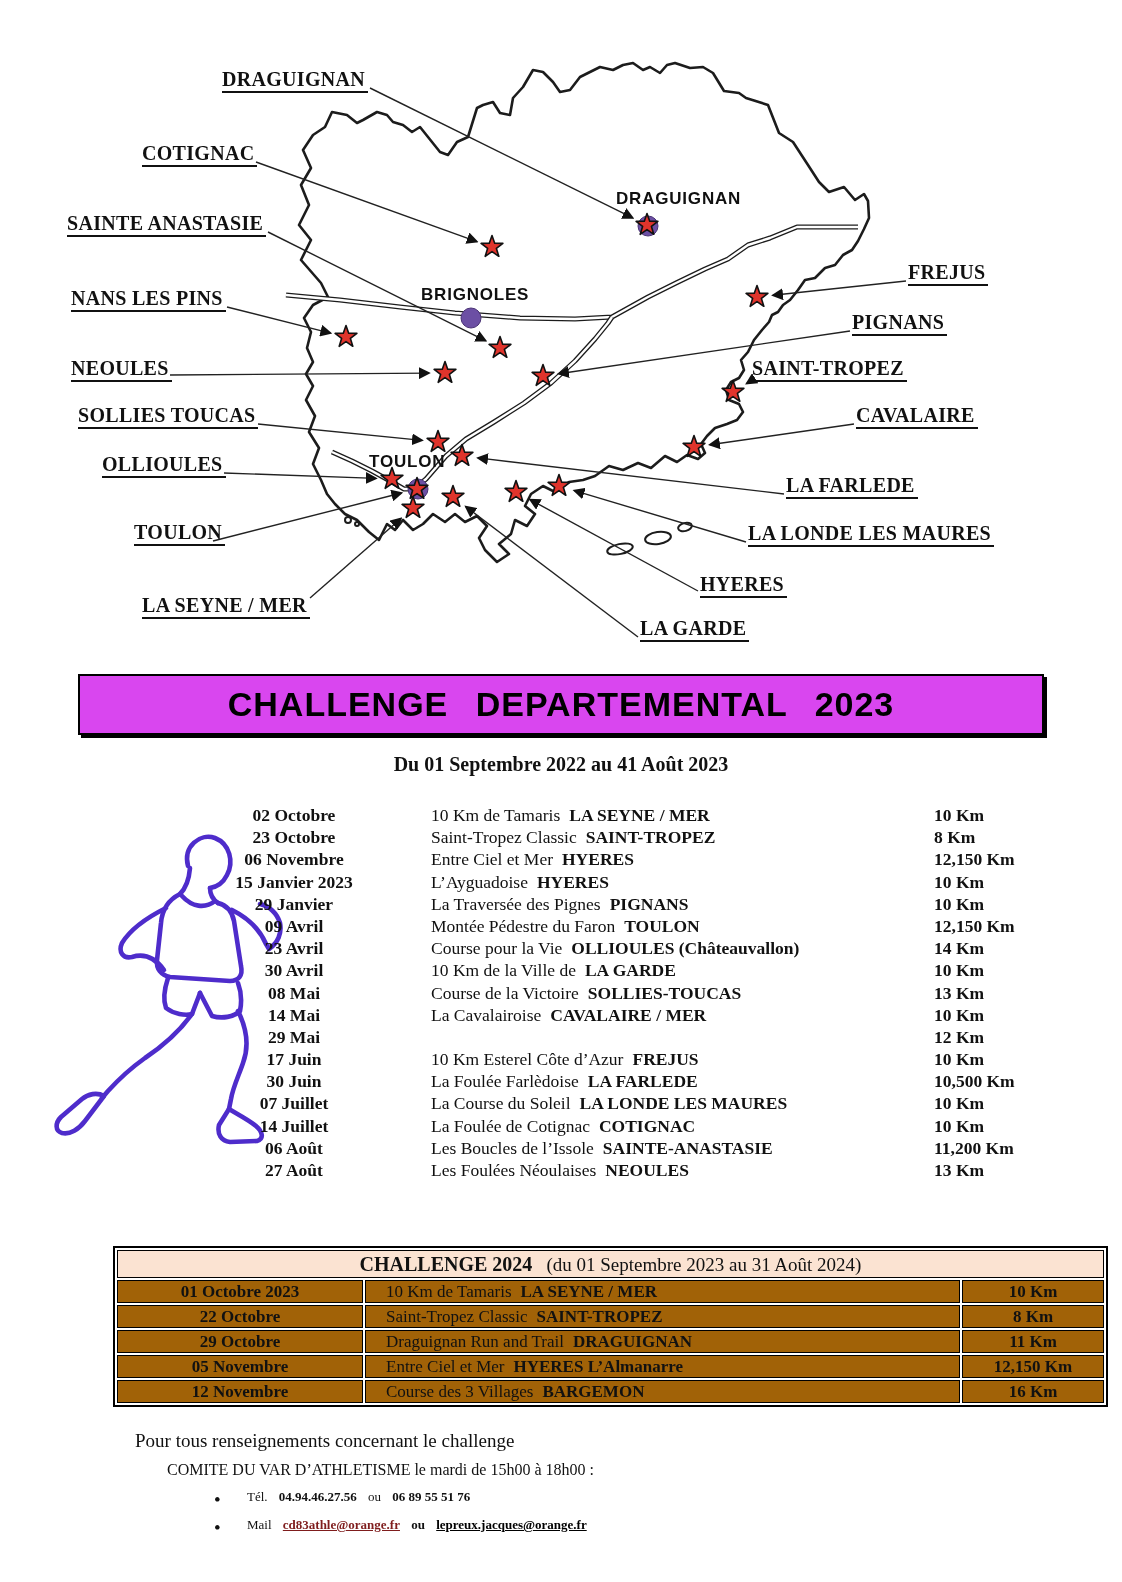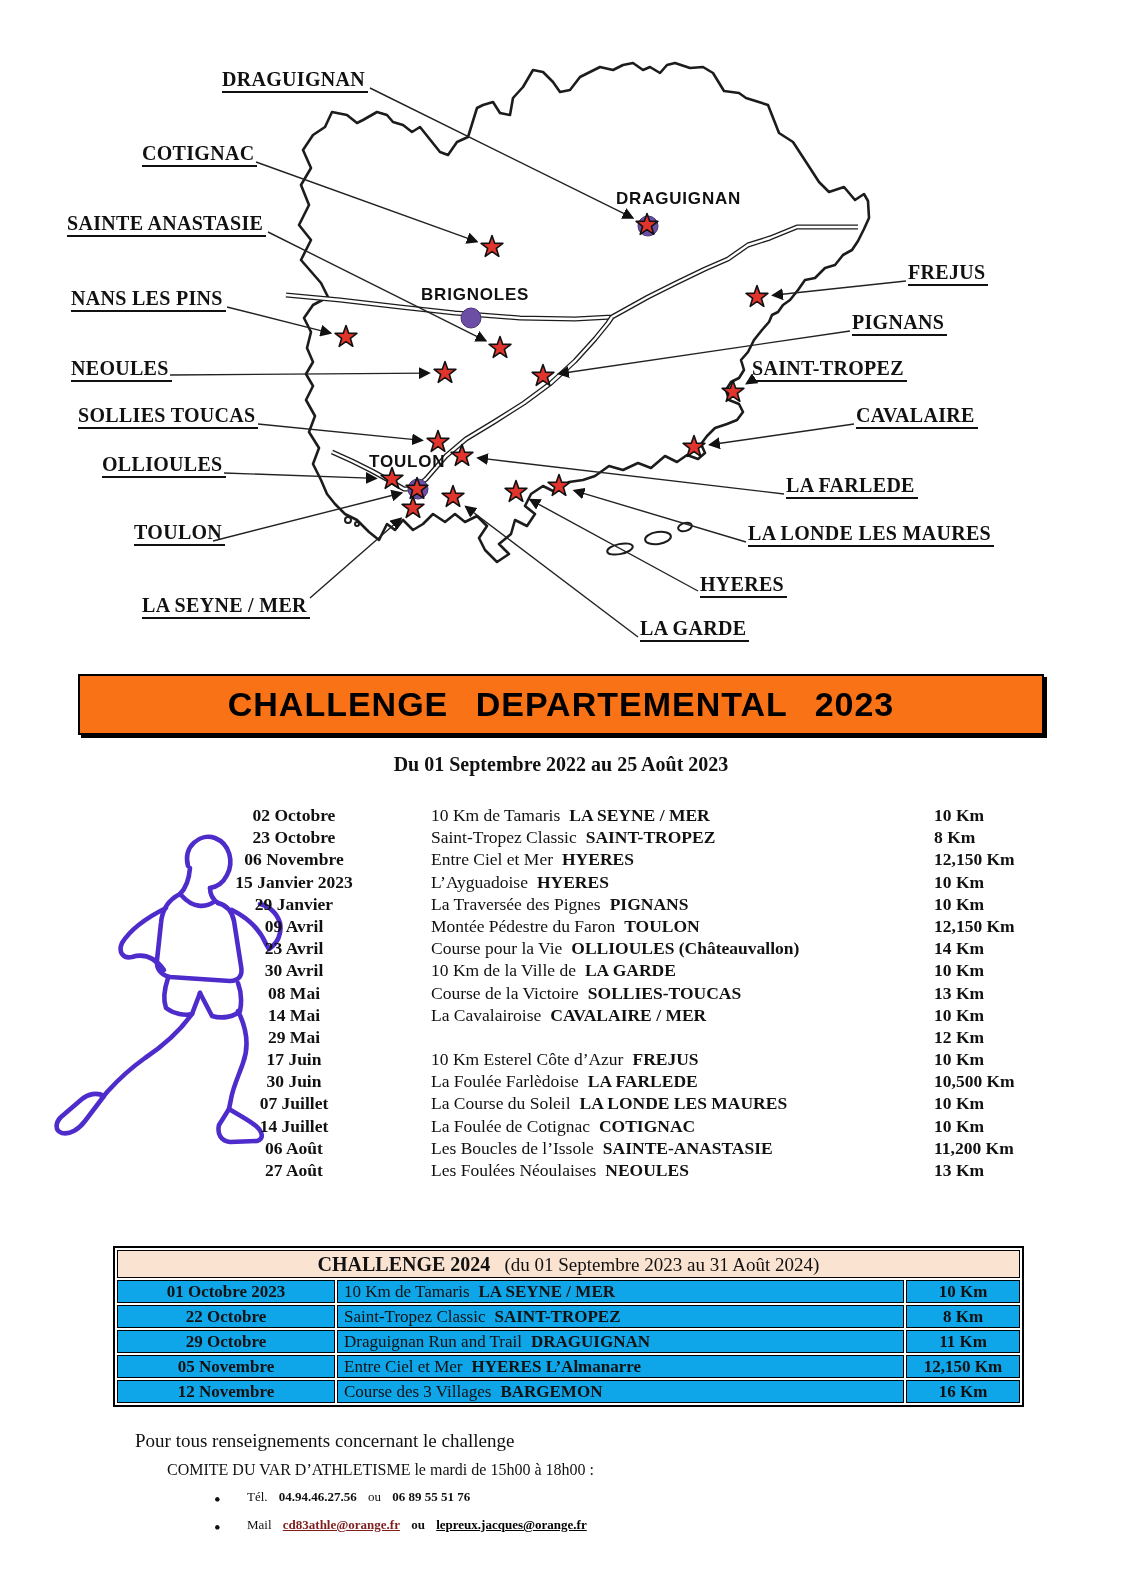--- a/index.html
+++ b/index.html
@@ -6,40 +6,40 @@
   .page{position:relative;width:1122px;height:1582px;margin:0 auto;background:#ffffff;
         font-family:"Liberation Serif",serif;color:#111;overflow:hidden;}
   svg{display:block;}
   
   .map-svg{position:absolute;left:0;top:0;}
   .map-label{position:absolute;font:bold 20px/1.1 "Liberation Serif",serif;letter-spacing:.3px;
              color:#111;border-bottom:2px solid #111;padding:0 3px 1px 0;white-space:nowrap;}
   .city-label{position:absolute;font:bold 17px/1 "Liberation Sans",sans-serif;letter-spacing:.8px;
               color:#101010;white-space:nowrap;}
   
-  .banner{position:absolute;left:78px;top:674px;width:962px;height:57px;background:#f97316;
+  .banner{position:absolute;left:78px;top:674px;width:962px;height:57px;background:#d946ef;
           border:2px solid #000;box-shadow:3px 3px 0 0 #000;display:flex;align-items:center;justify-content:center;}
   .banner-text{font:bold 34px "Liberation Sans",sans-serif;letter-spacing:1px;word-spacing:17px;color:#000;}
   .period{position:absolute;left:0;top:753px;width:1122px;text-align:center;
           font:bold 20px "Liberation Serif",serif;}
   
   .runner{position:absolute;left:42px;top:828px;}
   
   .sched{position:absolute;left:0;top:805px;width:1122px;}
   .srow{position:relative;height:22.2px;font-size:17.5px;}
   .sdate{position:absolute;left:192px;width:204px;text-align:center;font-weight:bold;white-space:nowrap;}
   .sev{position:absolute;left:431px;white-space:nowrap;}
   .scity{font-weight:bold;margin-left:9px;}
   .sdist{position:absolute;left:934px;font-weight:bold;white-space:nowrap;}
   
   .t2024{position:absolute;left:113px;top:1246px;border-collapse:separate;border-spacing:2px;
          border:2px solid #000;background:#fff;table-layout:fixed;}
   .t2024 th{border:1.5px solid #000;background:#fbe3d2;height:26px;font-weight:normal;
             text-align:center;vertical-align:middle;padding:0;}
-  .t2024 td{border:1.5px solid #000;height:21px;padding:0 6px;font-size:17px;vertical-align:middle;background:#0ea5e9;}
+  .t2024 td{border:1.5px solid #000;height:21px;padding:0 20px;font-size:17px;vertical-align:middle;background:#a16207;}
   .t2024 .c-date{width:204px;text-align:center;font-weight:bold;}
   .t2024 .c-event{width:553px;text-align:left;}
   .t2024 .c-dist{width:100px;text-align:center;font-weight:bold;}
   .th-title{font:bold 20px "Liberation Serif",serif;margin-right:14px;}
   .th-sub{font:19px "Liberation Serif",serif;}
   
   .f-line{position:absolute;font-size:19px;white-space:nowrap;}
   .f1{left:135px;top:1430px;}
   .f2{left:167px;top:1461px;font-size:16px;}
   .f-dot{position:absolute;left:214px;font-size:19px;}
@@ -135,21 +135,21 @@
       <div class="map-label" style="left: 700px; top: 573px;">HYERES</div>
       <div class="map-label" style="left: 640px; top: 617px;">LA GARDE</div>
       <div class="city-label" style="left: 616px; top: 190px;">DRAGUIGNAN</div>
       <div class="city-label" style="left: 421px; top: 286px;">BRIGNOLES</div>
       <div class="city-label" style="left: 369px; top: 453px;">TOULON</div>
     </div>
 
   <div class="banner">
     <span class="banner-text">CHALLENGE DEPARTEMENTAL 2023</span>
   </div>
-  <div class="period">Du 01 Septembre 2022 au 25 Août 2023</div>
+  <div class="period">Du 01 Septembre 2022 au 41 Août 2023</div>
 
   <svg class="runner" width="245" height="345" viewBox="0 0 245 345">
     <g fill="none" stroke="#4e2ccb" stroke-width="4.6" stroke-linecap="round" stroke-linejoin="round">
       <path d="M146,38 C141,18 158,5 173,10 C188,16 192,34 185,47 C181,55 175,59 168,60"></path>
       <path d="M168,60 C168,66 170,71 176,75"></path>
       <path d="M148,40 C147,52 144,60 138,66"></path>
       <path d="M138,66 C126,72 120,83 119,95 L115,132 C114,141 119,147 128,149 L188,153 C197,153 201,147 199,138 L192,93 C190,83 184,77 176,75"></path>
       <path d="M140,68 C150,79 163,81 173,73"></path>
       <path d="M124,80 C104,90 88,102 80,115 C76,124 81,131 90,129 C103,125 114,131 122,142"></path>
       <path d="M190,82 C206,90 218,102 224,116 L227,121 C236,115 240,105 238,95 C235,85 227,78 218,76"></path>

